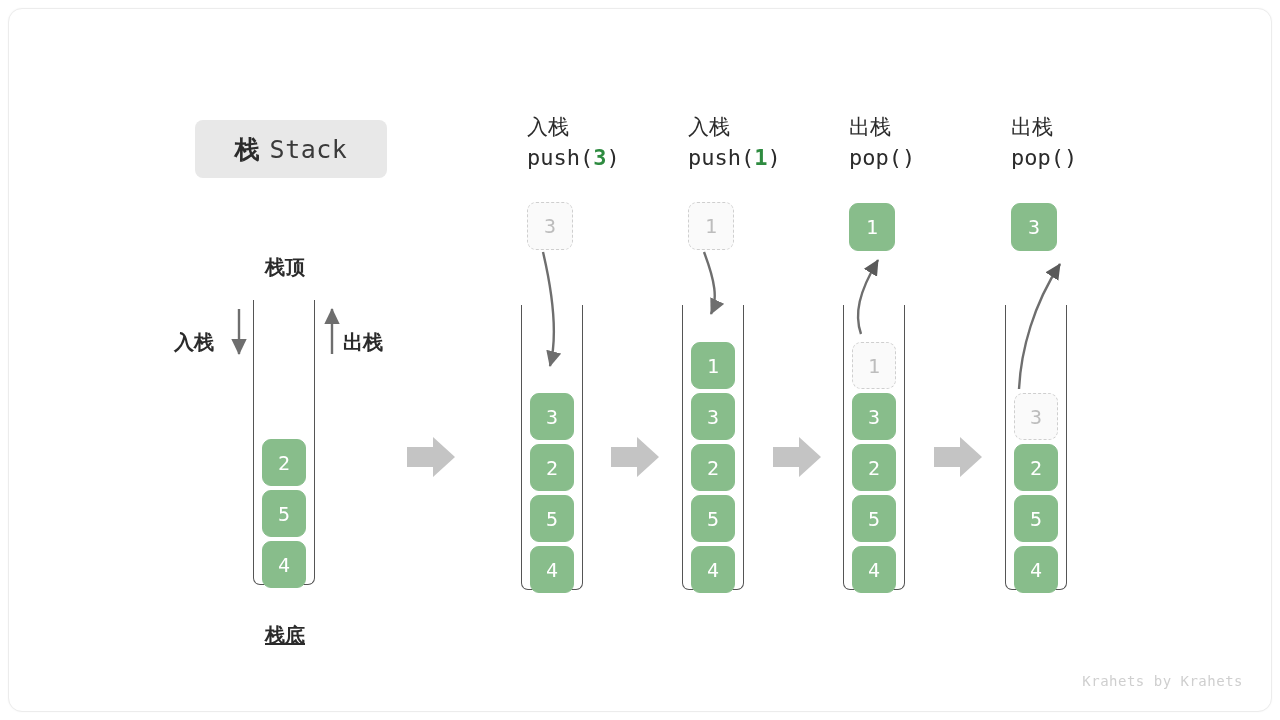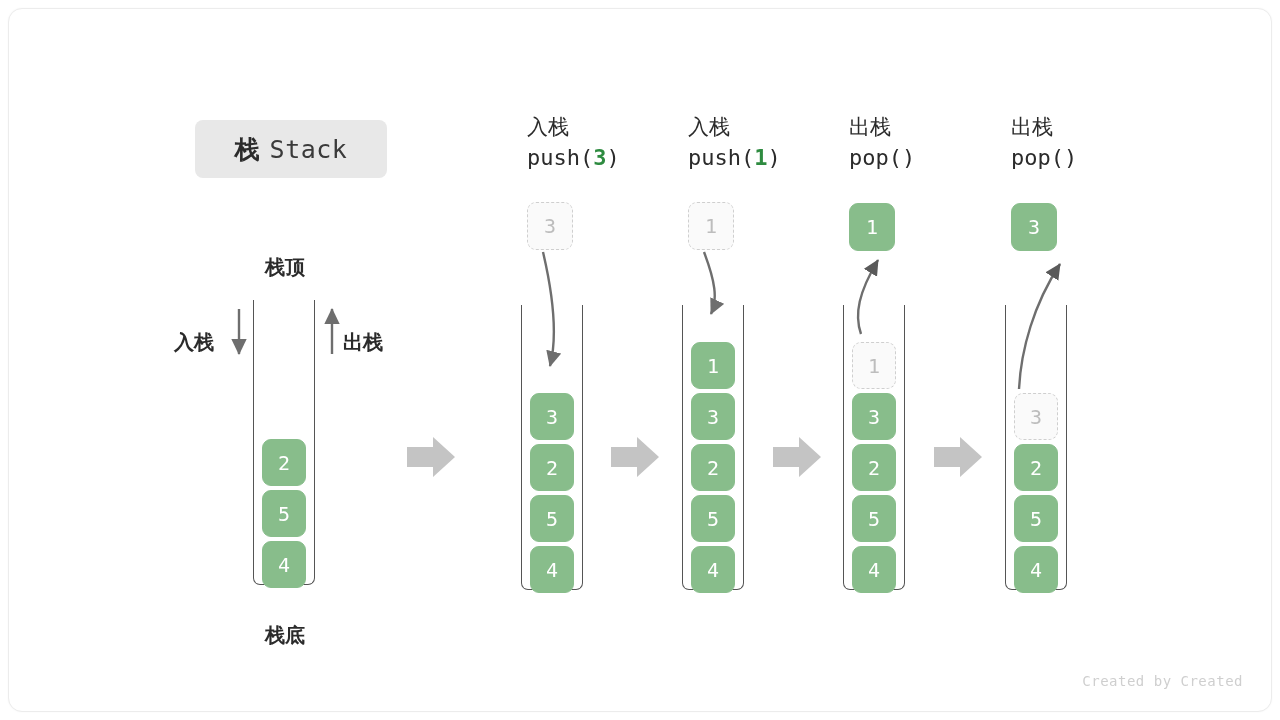--- a/index.html
+++ b/index.html
@@ -185,21 +185,21 @@
 <body>
 
 <div class="card">
 
   <div class="title-badge">
     <span class="title-cn">栈</span>
     <span class="title-en">Stack</span>
   </div>
 
   <div class="label-cn-bold" style="left:256px; top:245px;">栈顶</div>
-  <div class="label-cn-bold" style="left:256px; top:613px;">栈底</div>
+  <div class="label-cn-bold" style="left:256px; top:613px;text-decoration:underline;">栈底</div>
   <div class="label-cn-bold" style="left:165px; top:320px;">入栈</div>
   <div class="label-cn-bold" style="left:334px; top:320px;">出栈</div>
 
   <div class="col" style="left:222px;">
     <div class="container-u" style="left:22px; top:291px;"></div>
     <div class="cells" style="left:53px; bottom:125px;" id="cells-initial">
         <div class="cell solid">4</div>
         <div class="cell solid">5</div>
         <div class="cell solid">2</div>
       </div>
@@ -308,14 +308,14 @@
 
     <g>
       <path d="M852,325 C845,305 850,283 869,251" stroke="#6e6e6e" stroke-width="2.4" fill="none" marker-end="url(#mk-dark2)"></path>
     </g>
 
     <g>
       <path d="M1010,380 C1012,340 1025,295 1051,255" stroke="#6e6e6e" stroke-width="2.4" fill="none" marker-end="url(#mk-dark2)"></path>
     </g>
   </svg>
 
-  <div class="credit">Created by Created</div>
+  <div class="credit">Krahets by Krahets</div>
 </div>
 
 </body></html>

